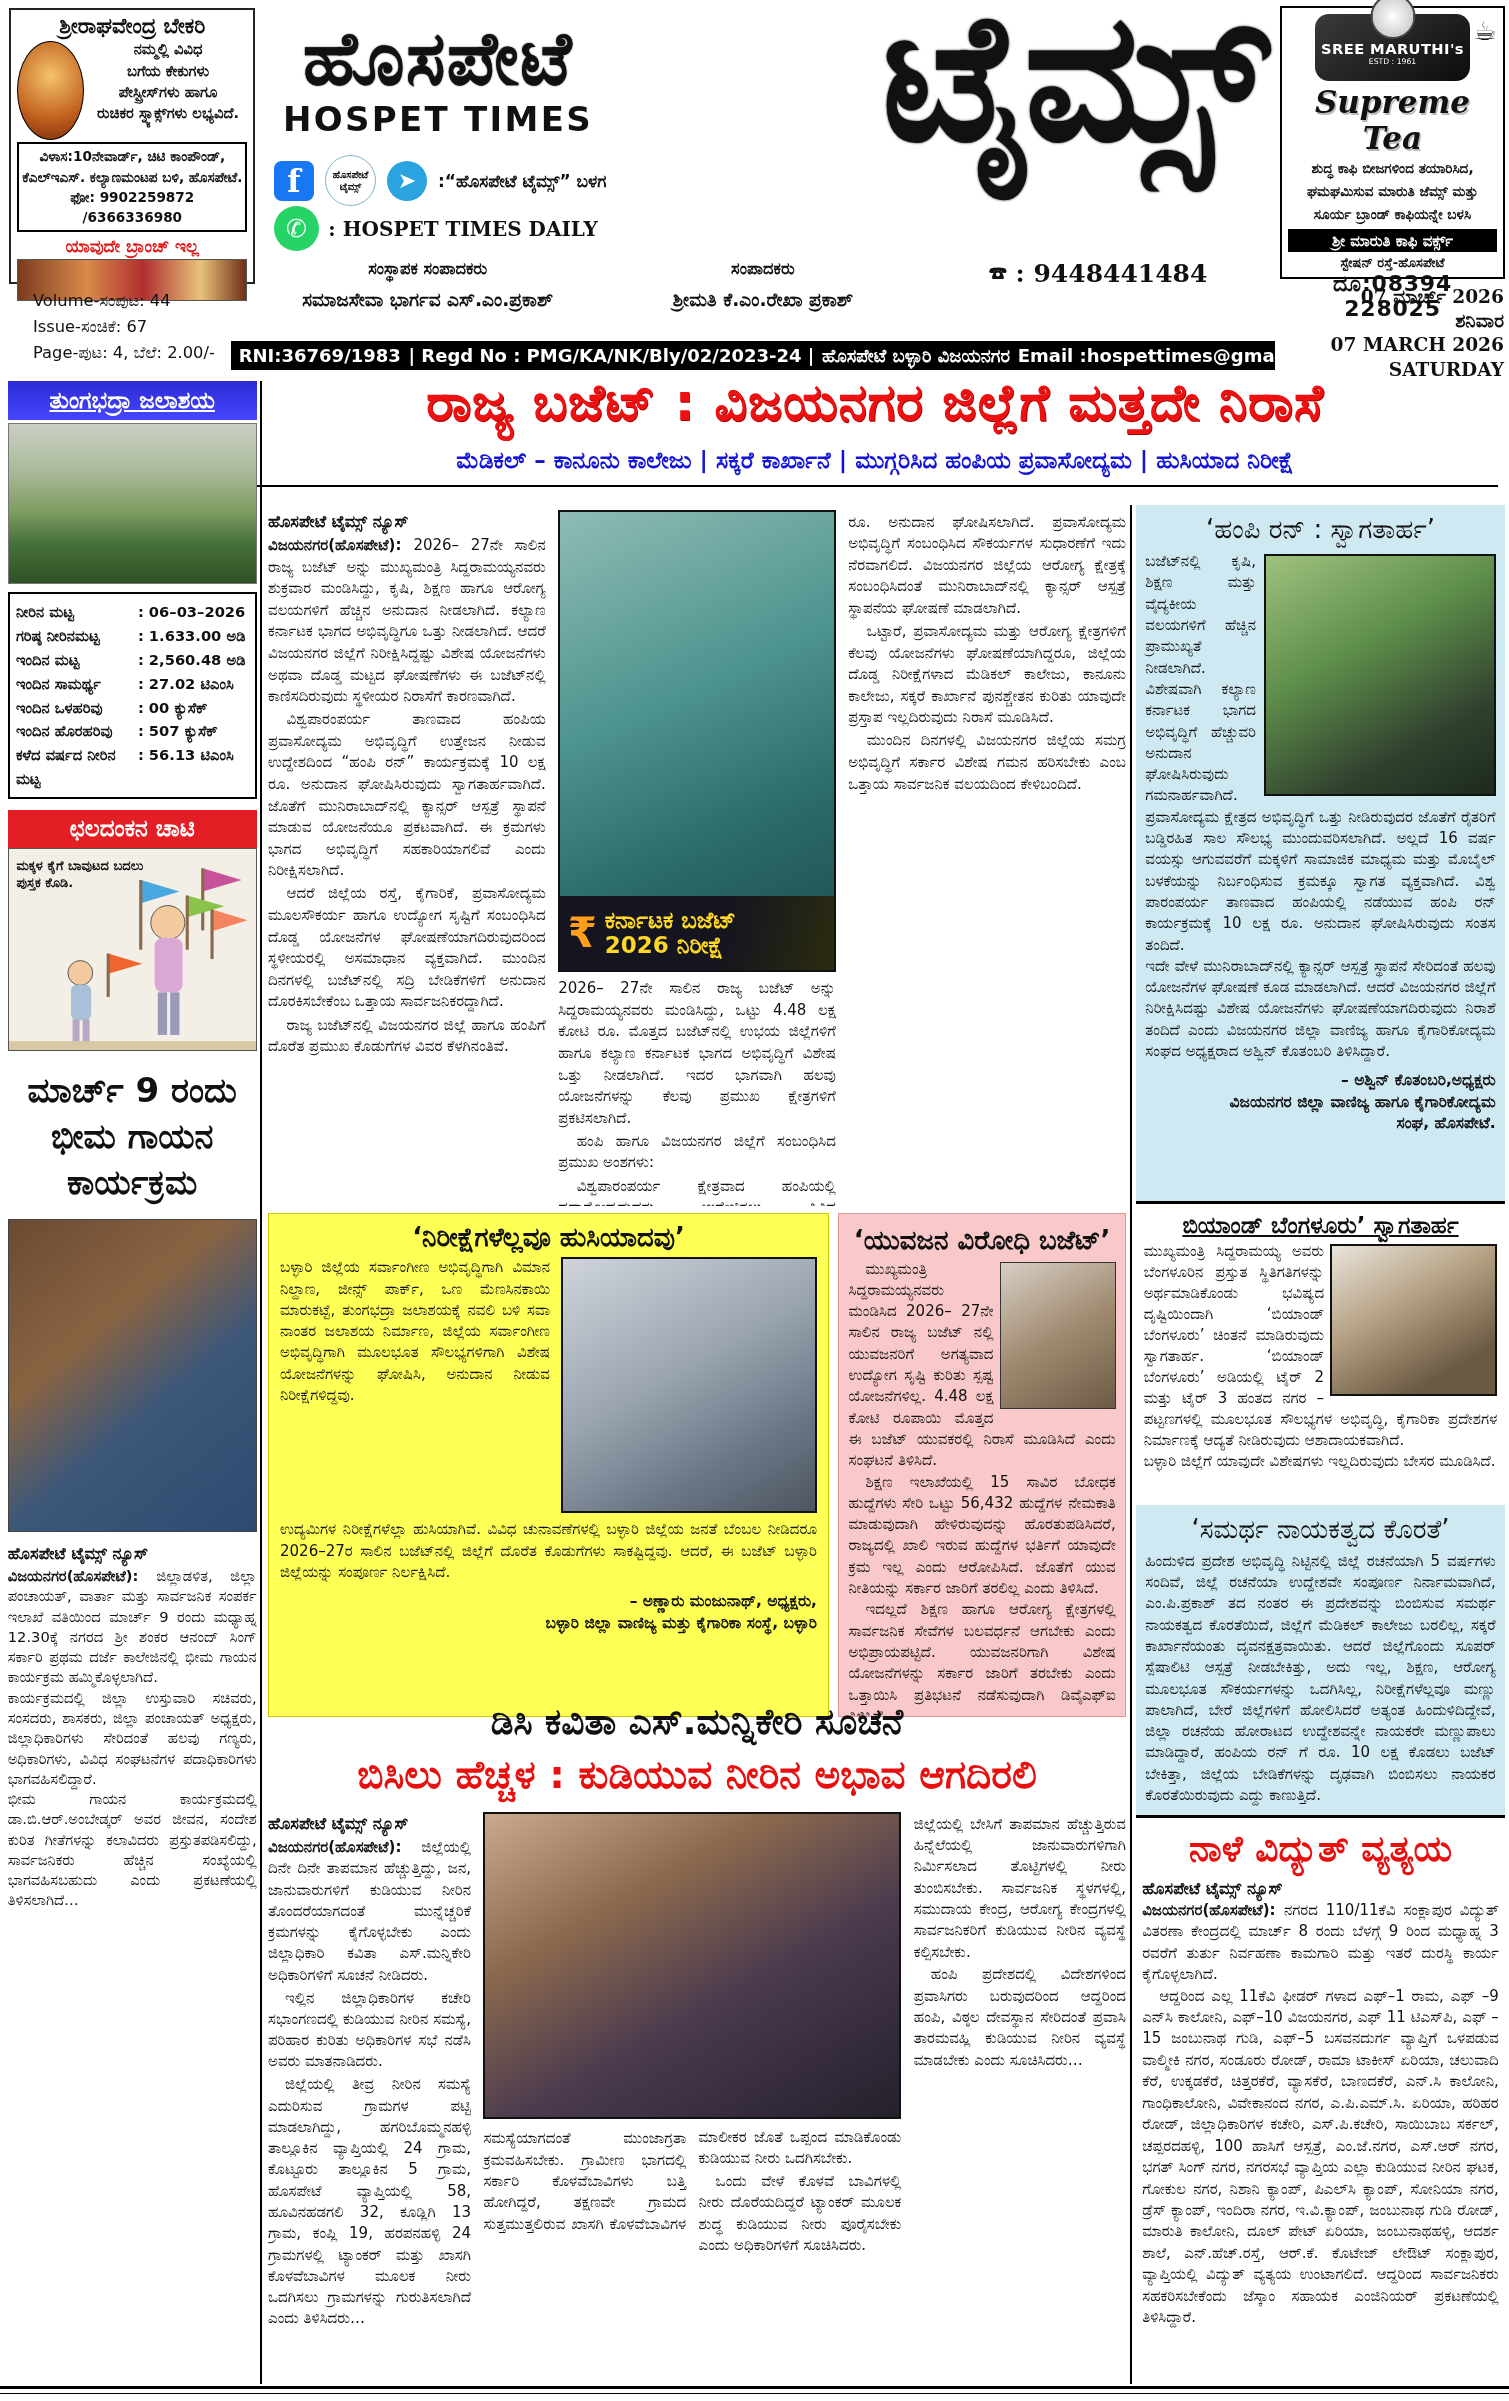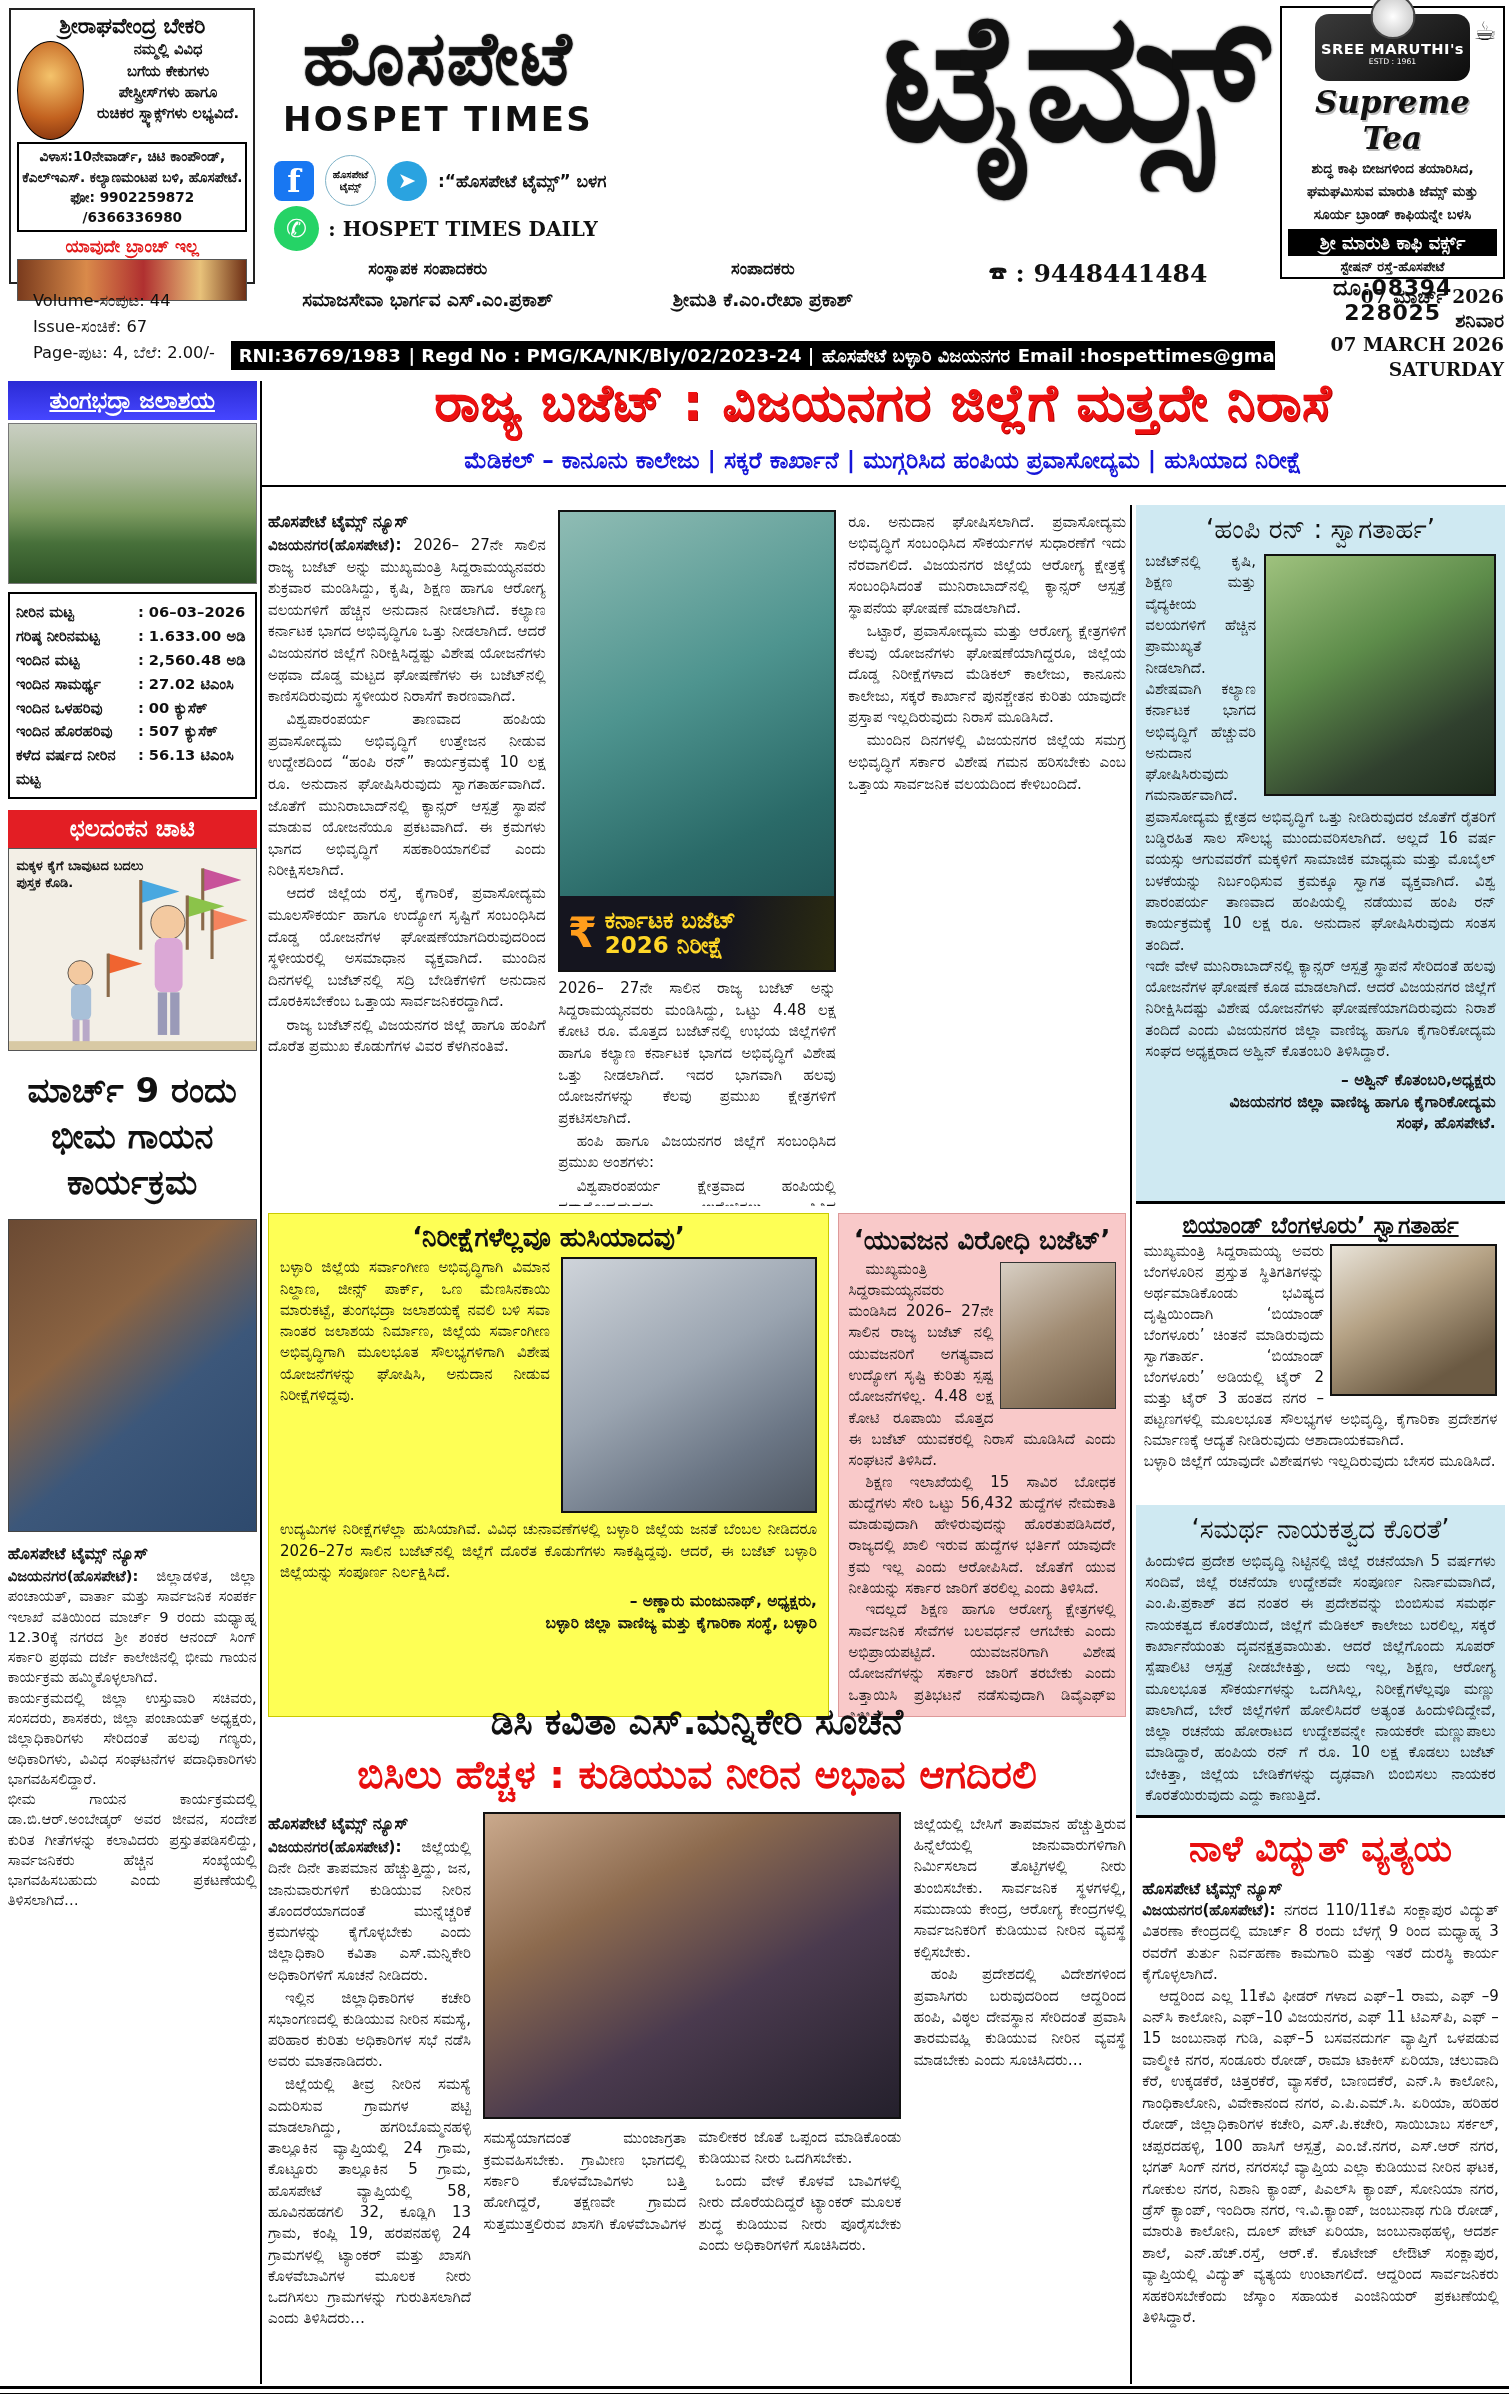--- a/index.html
+++ b/index.html
@@ -23,21 +23,21 @@
   .ad-tea .plaque { margin:1.5px auto 0; width:155px; height:67px; border-radius:14px;
       background:linear-gradient(145deg,#3a3a3a,#0c0c0c); color:#fff; position:relative; padding-top:26px; }
   .ad-tea .plaque .medal { position:absolute; left:50%; top:-20px; transform:translateX(-50%);
       width:45px; height:45px; border-radius:50%; background:radial-gradient(#fff,#bbb); border:2.3px solid #444; }
   .ad-tea .brand { font-size:14.7px; font-weight:bold; letter-spacing:0.4px; }
   .ad-tea .estd { font-size:7.7px; }
   .ad-tea .cup { position:absolute; right:6.2px; top:7.7px; font-size:26px; }
   .ad-tea .supreme { font-family:"DejaVu Serif","Liberation Serif",serif; font-style:italic; font-weight:bold;
       font-size:31px; margin-top:3.1px; text-shadow:1.5px 1.5px 0 #bbb; }
   .ad-tea .ln { font-size:13.6px; font-weight:bold; line-height:1.45; margin-top:3.1px; }
-  .ad-tea .strip { background:#000; color:#fff; font-weight:bold; font-size:18px; margin-top:4.6px; padding:2.3px 0; }
+  .ad-tea .strip { background:#000; color:#fff; font-weight:bold; font-size:15px; margin-top:4.6px; padding:2.3px 0; }
   .ad-tea .addr { font-size:13px; font-weight:bold; margin-top:3.1px; }
   .ad-tea .ph { font-size:22px; font-weight:bold; letter-spacing:0.8px; }
 
   
   .masthead { left:260px; top:3.1px; width:1016px; height:335px; }
   .mh-kn { font-size:74px; font-weight:900; letter-spacing:1.5px; text-shadow:0 0 1.5px #000; }
   .mh-en { font-size:34px; font-weight:900; letter-spacing:2.3px; margin-top:-4.6px; }
   .mh-left { position:absolute; left:23px; top:12.4px; text-align:center; }
   .mh-logo { position:absolute; right:7.7px; top:-14px; font-size:178px; font-weight:900; line-height:1;
       text-shadow:0 0 2.3px #000; }
@@ -59,21 +59,21 @@
   .ed-nm { font-size:18.6px; margin-top:11px; }
   .ph-col { font-size:25px; font-weight:bold; font-family:"DejaVu Serif",serif; }
 
   .issue-info { left:33px; top:288px; width:223px; font-size:16.3px; line-height:1.6; }
   .rni { left:231px; top:341px; width:1044px; height:29px; background:#000; color:#fff;
       font-weight:bold; font-size:18px; display:flex; align-items:center; gap:7.7px; padding:0 7.7px; white-space:nowrap; }
   .date-block { left:1278px; top:285px; width:226px; text-align:right; font-weight:bold;
       font-size:18.6px; line-height:1.3; font-family:"DejaVu Serif",serif; }
 
   
-  .hl-band { left:260px; top:376px; width:1246px; text-align:center; }
+  .hl-band { left:252px; top:376px; width:1246px; text-align:center; }
   .hl-main { color:#ee1111; font-size:51px; font-weight:900; letter-spacing:0.8px; line-height:1.05;
       text-shadow:0.8px 0.8px 0 #a00; }
   .hl-kick { color:#1414d8; font-size:23px; font-weight:900; margin-top:17px; }
   .hl-rule { border:none; border-top:2.3px solid #000; margin-top:11px; }
 
   
   .left-rail { left:7.7px; top:381px; width:249px; }
   .res-title { background:linear-gradient(#2b2bd5,#4646ff); color:#fff; font-weight:bold; font-size:23px;
       text-align:center; padding:6.2px 0; text-decoration:underline; }
   .dam { height:161px; border:1.5px solid #777; margin-top:3.1px;

